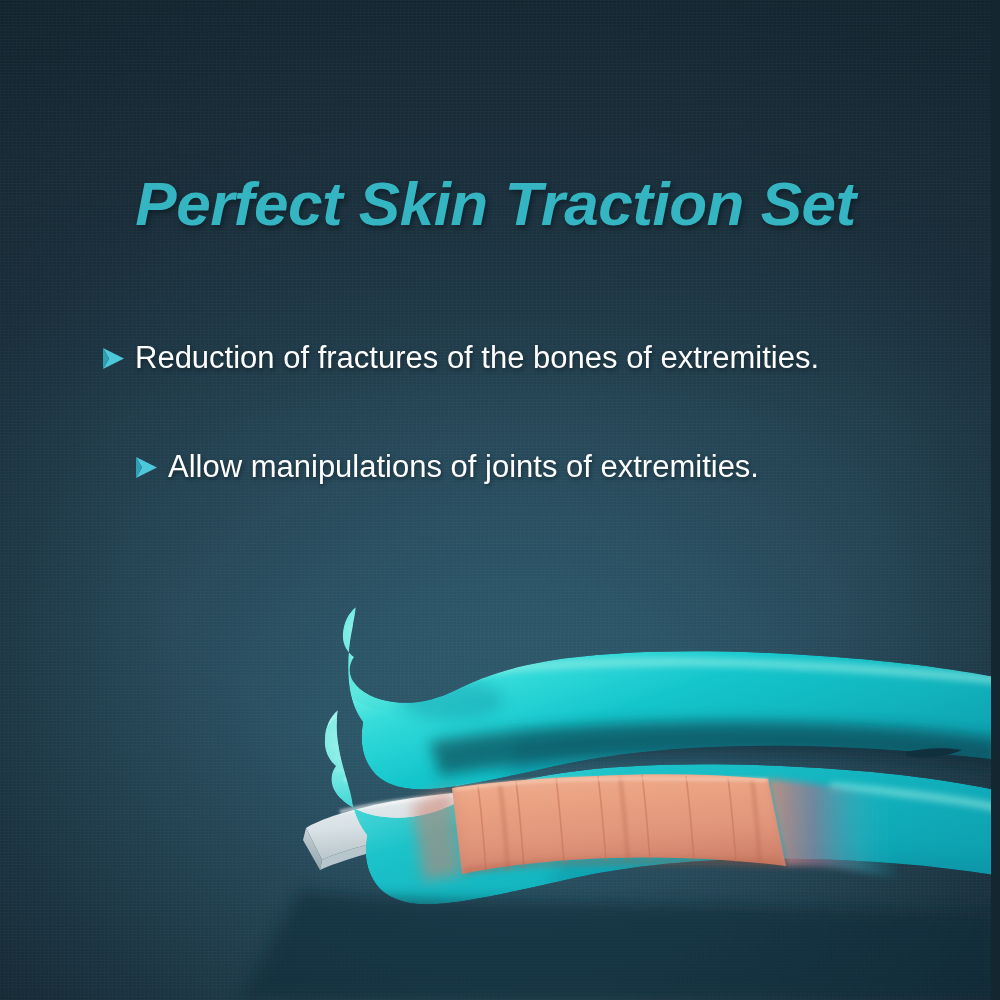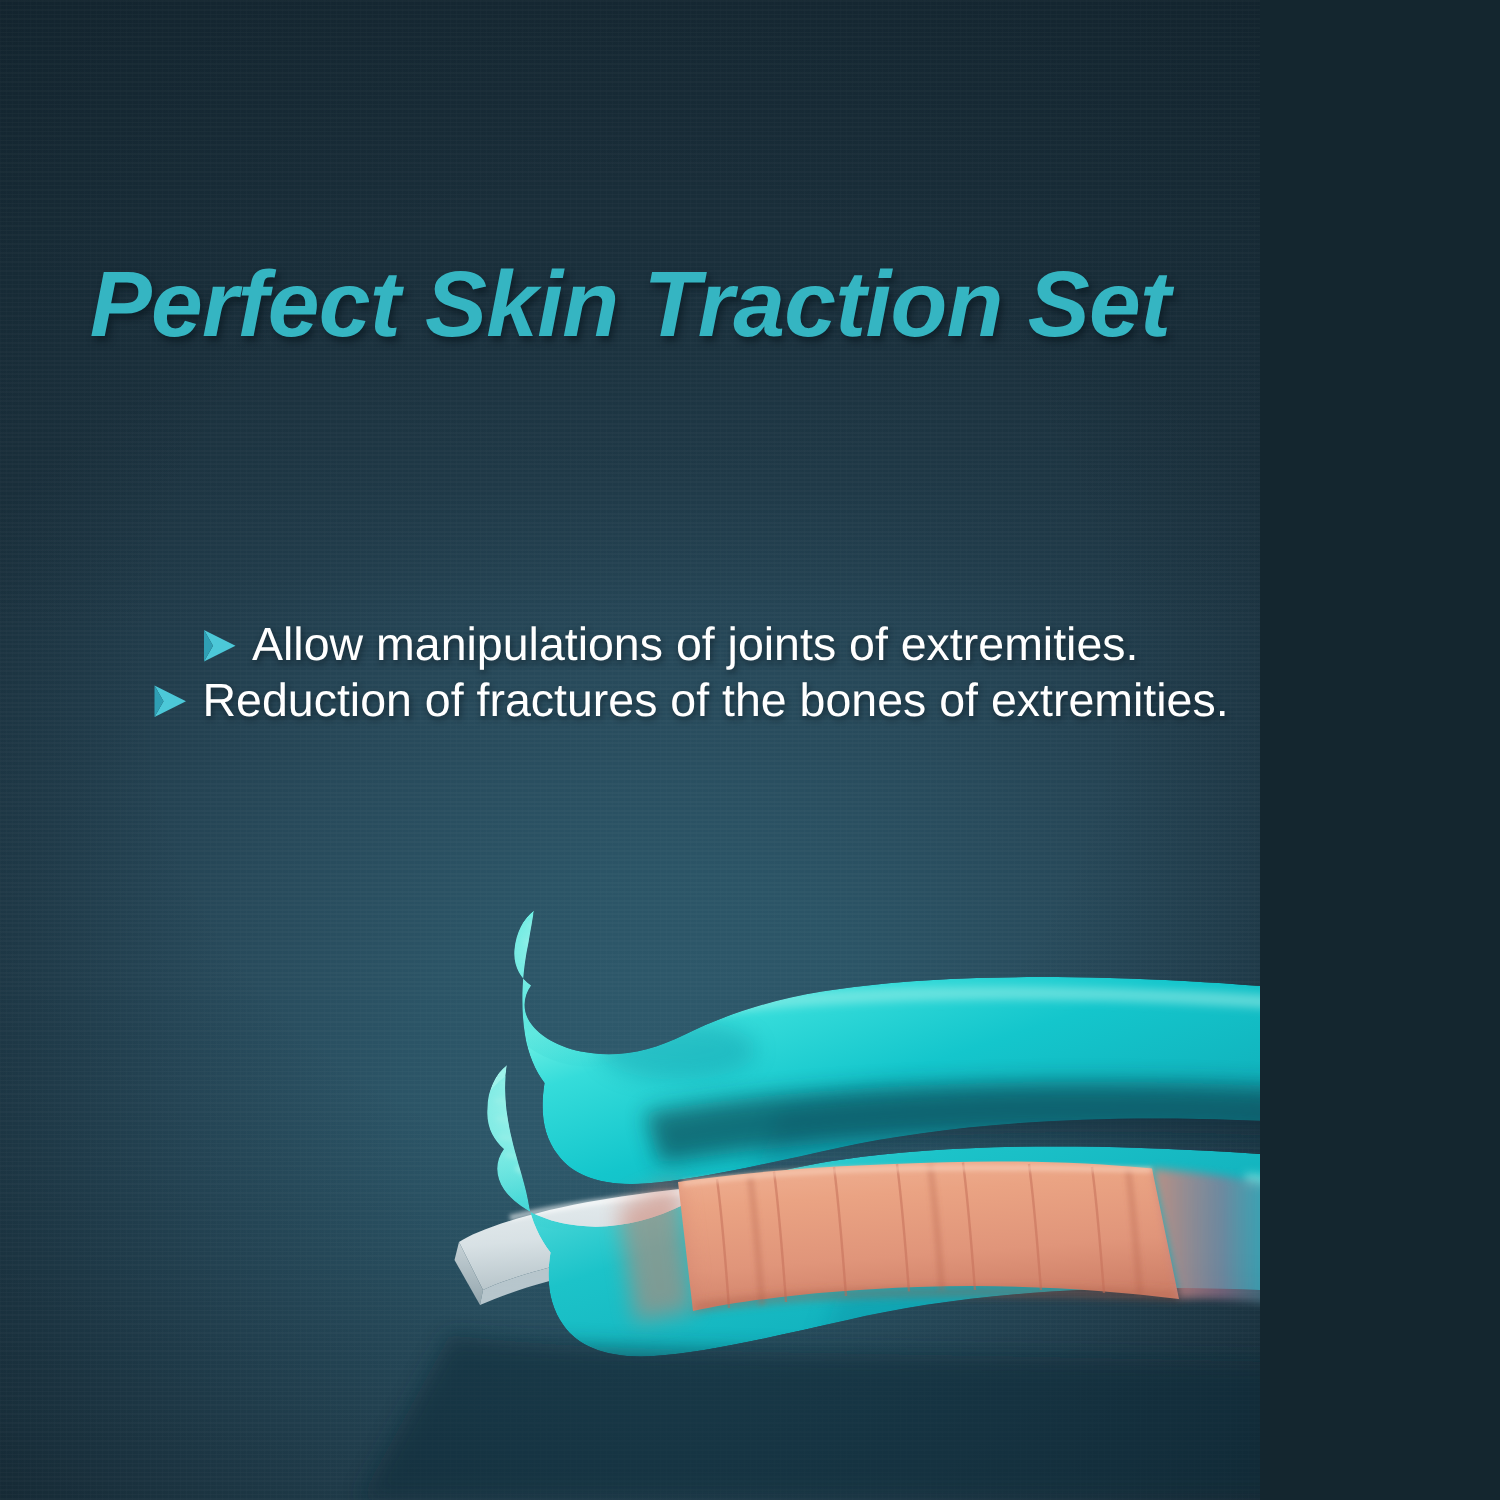--- a/index.html
+++ b/index.html
@@ -2,25 +2,25 @@
 <html><head>
 <meta charset="utf-8">
 <style>
   html, body {
     margin: 0;
     padding: 0;
     background: #14262f;
   }
   #slide {
     position: relative;
-    width: 840px;
+    width: 991px;
     height: 1000px;
     overflow: hidden;
     font-family: "Liberation Sans", "DejaVu Sans", sans-serif;
-    background: #701a75;
+    background: #404040;
   }
 
   
   .bg-base {
     position: absolute;
     inset: 0;
     background:
       radial-gradient(ellipse 72% 58% at 52% 74%,
           #2f5b6d 0%,
           #2b5466 28%,
@@ -304,36 +304,36 @@
 
   <div class="bg-vignette"></div>
   <div class="bg-noise"></div>
 
   <div class="text-layer">
 
     <div class="title">Perfect Skin Traction Set</div>
 
     <div class="bullets">
 
+      <div class="bullet bullet-1">
+        <span class="arrow">
+          <svg width="26" height="34" viewBox="0 0 26 34" xmlns="http://www.w3.org/2000/svg">
+            <path d="M3 6 L24 16.5 L3 27 L9 16.5 Z" fill="#4cc8d8"></path>
+            <path d="M3 6 L9 16.5 L3 27 Z" fill="#2f9fb4"></path>
+          </svg>
+        </span>
+        <span class="bullet-text">Reduction of fractures of the bones of extremities.</span>
+      </div>
+
       <div class="bullet bullet-2">
         <span class="arrow">
           <svg width="26" height="34" viewBox="0 0 26 34" xmlns="http://www.w3.org/2000/svg">
             <path d="M3 6 L24 16.5 L3 27 L9 16.5 Z" fill="#4cc8d8"></path>
             <path d="M3 6 L9 16.5 L3 27 Z" fill="#2f9fb4"></path>
           </svg>
         </span>
         <span class="bullet-text">Allow manipulations of joints of extremities.</span>
       </div>
 
-      <div class="bullet bullet-1">
-        <span class="arrow">
-          <svg width="26" height="34" viewBox="0 0 26 34" xmlns="http://www.w3.org/2000/svg">
-            <path d="M3 6 L24 16.5 L3 27 L9 16.5 Z" fill="#4cc8d8"></path>
-            <path d="M3 6 L9 16.5 L3 27 Z" fill="#2f9fb4"></path>
-          </svg>
-        </span>
-        <span class="bullet-text">Reduction of fractures of the bones of extremities.</span>
-      </div>
-
     </div>
   </div>
 
 </div>
 
 </body></html>

